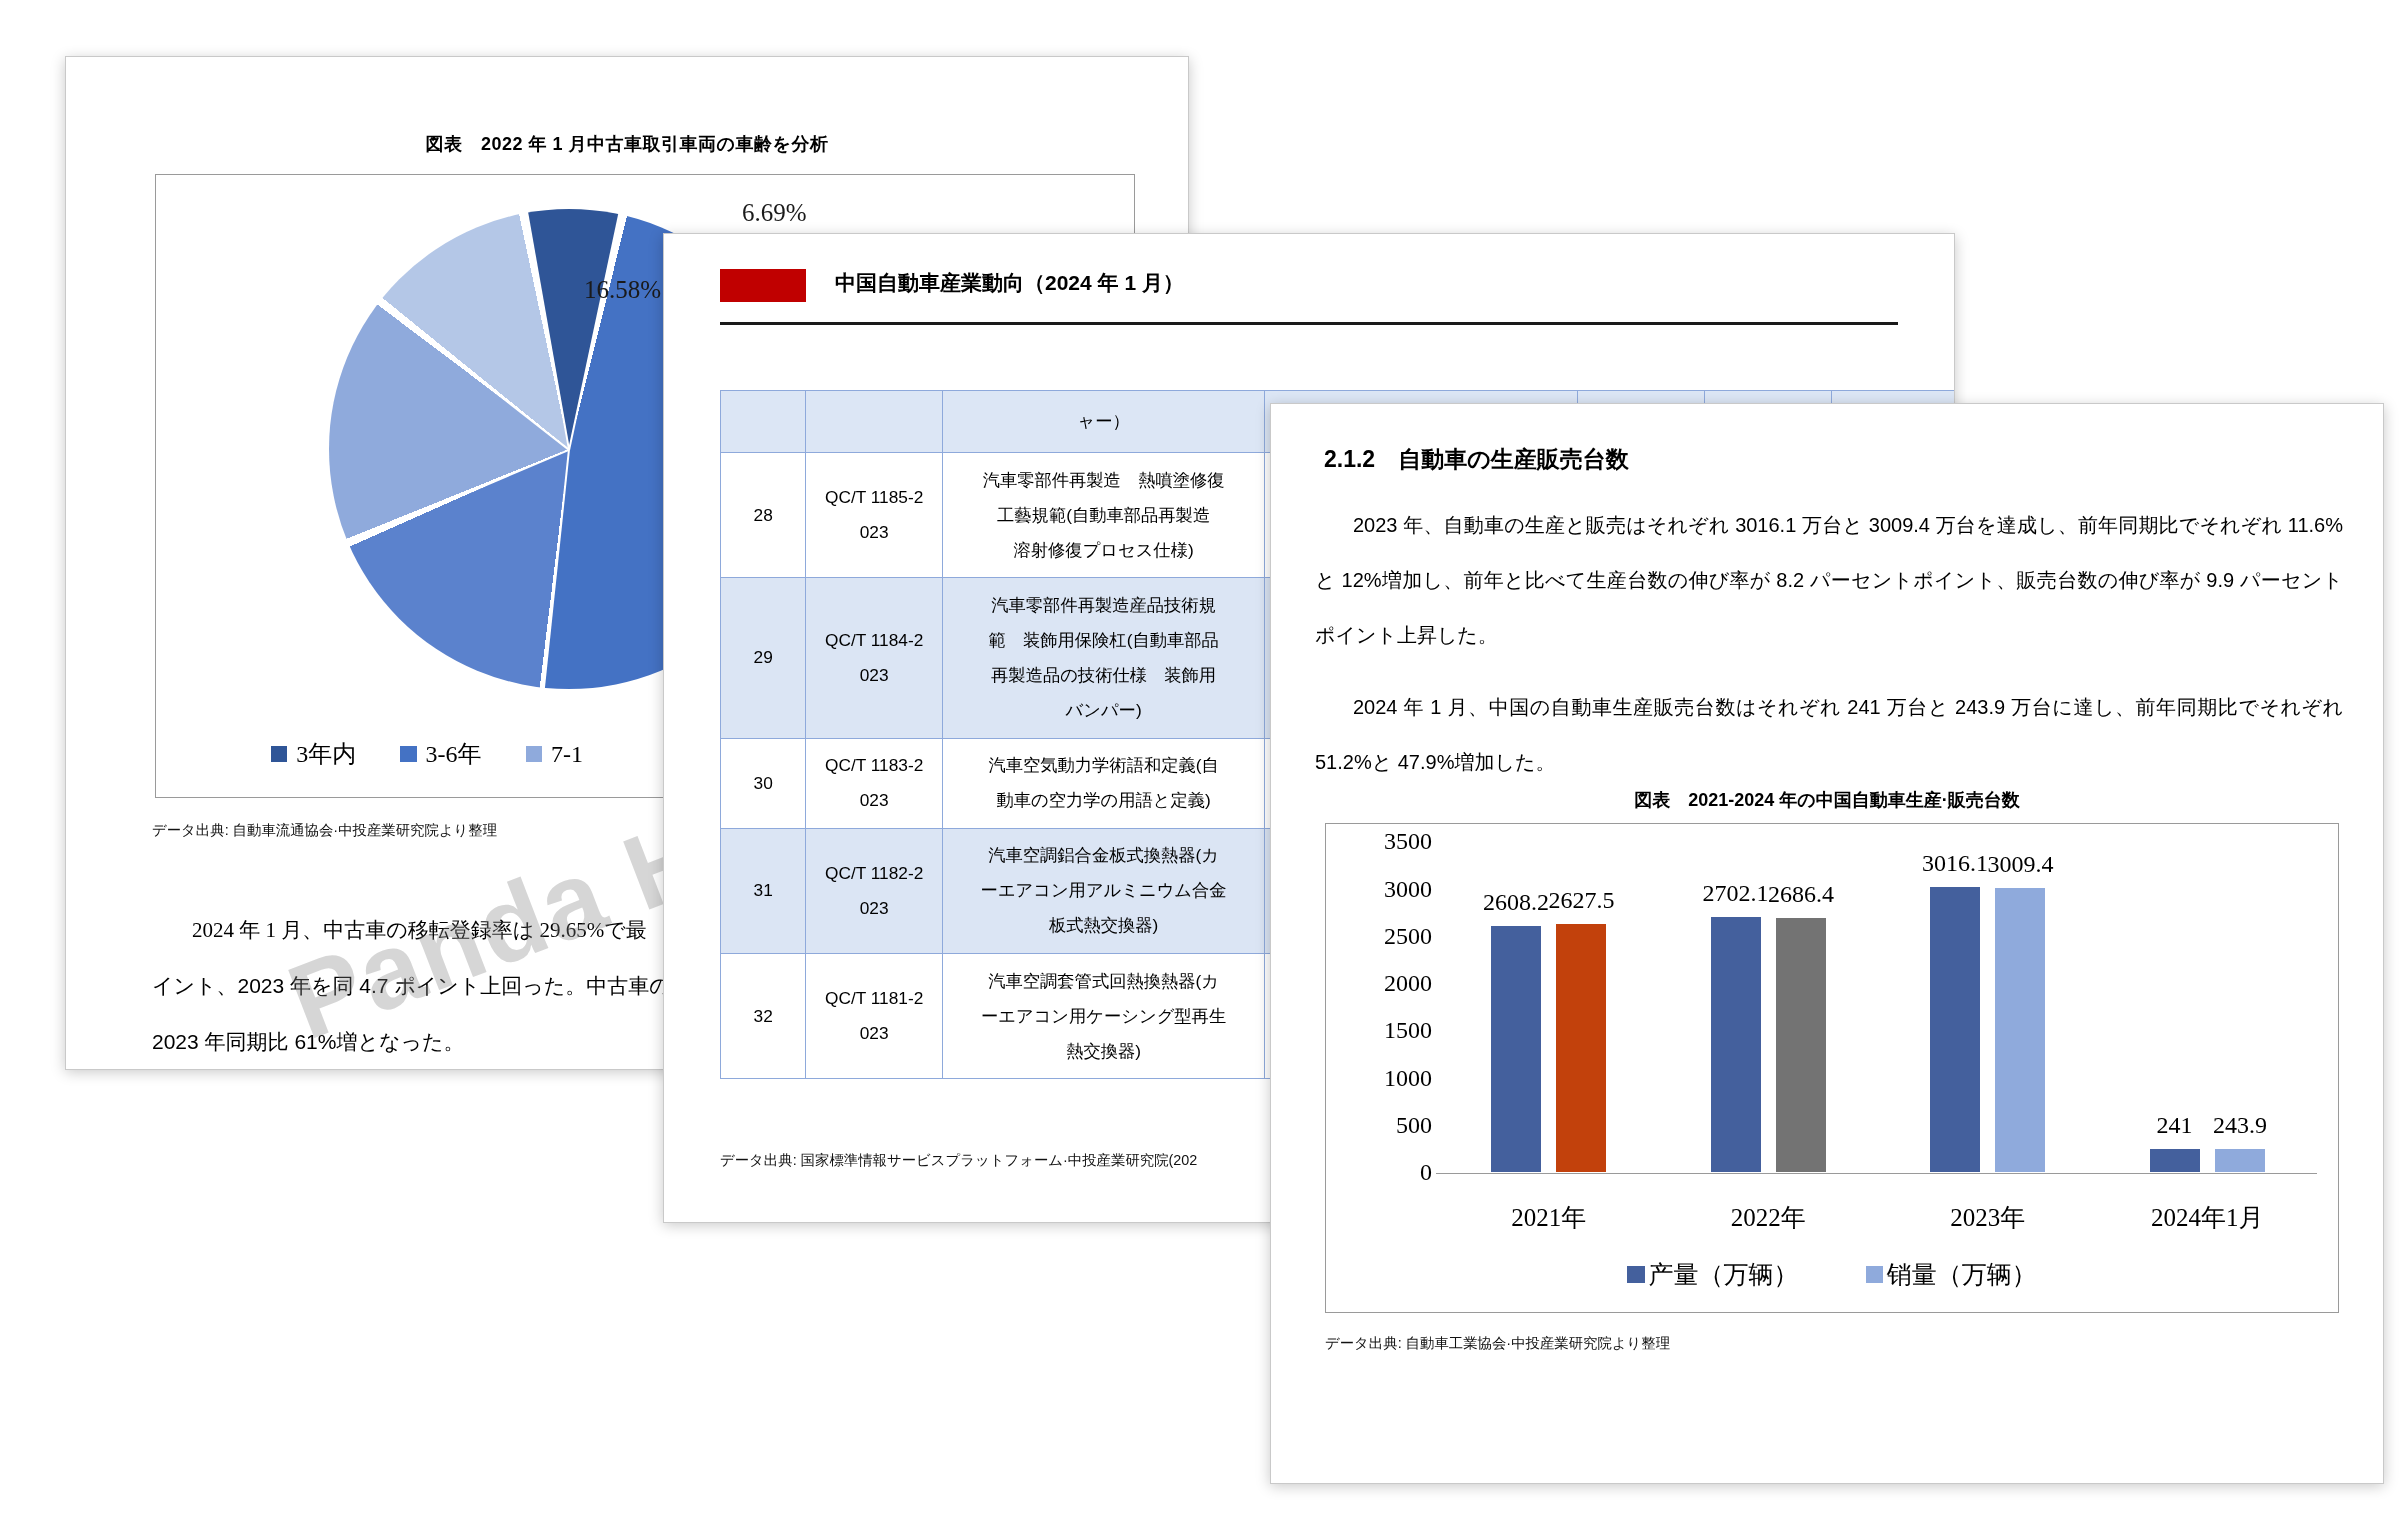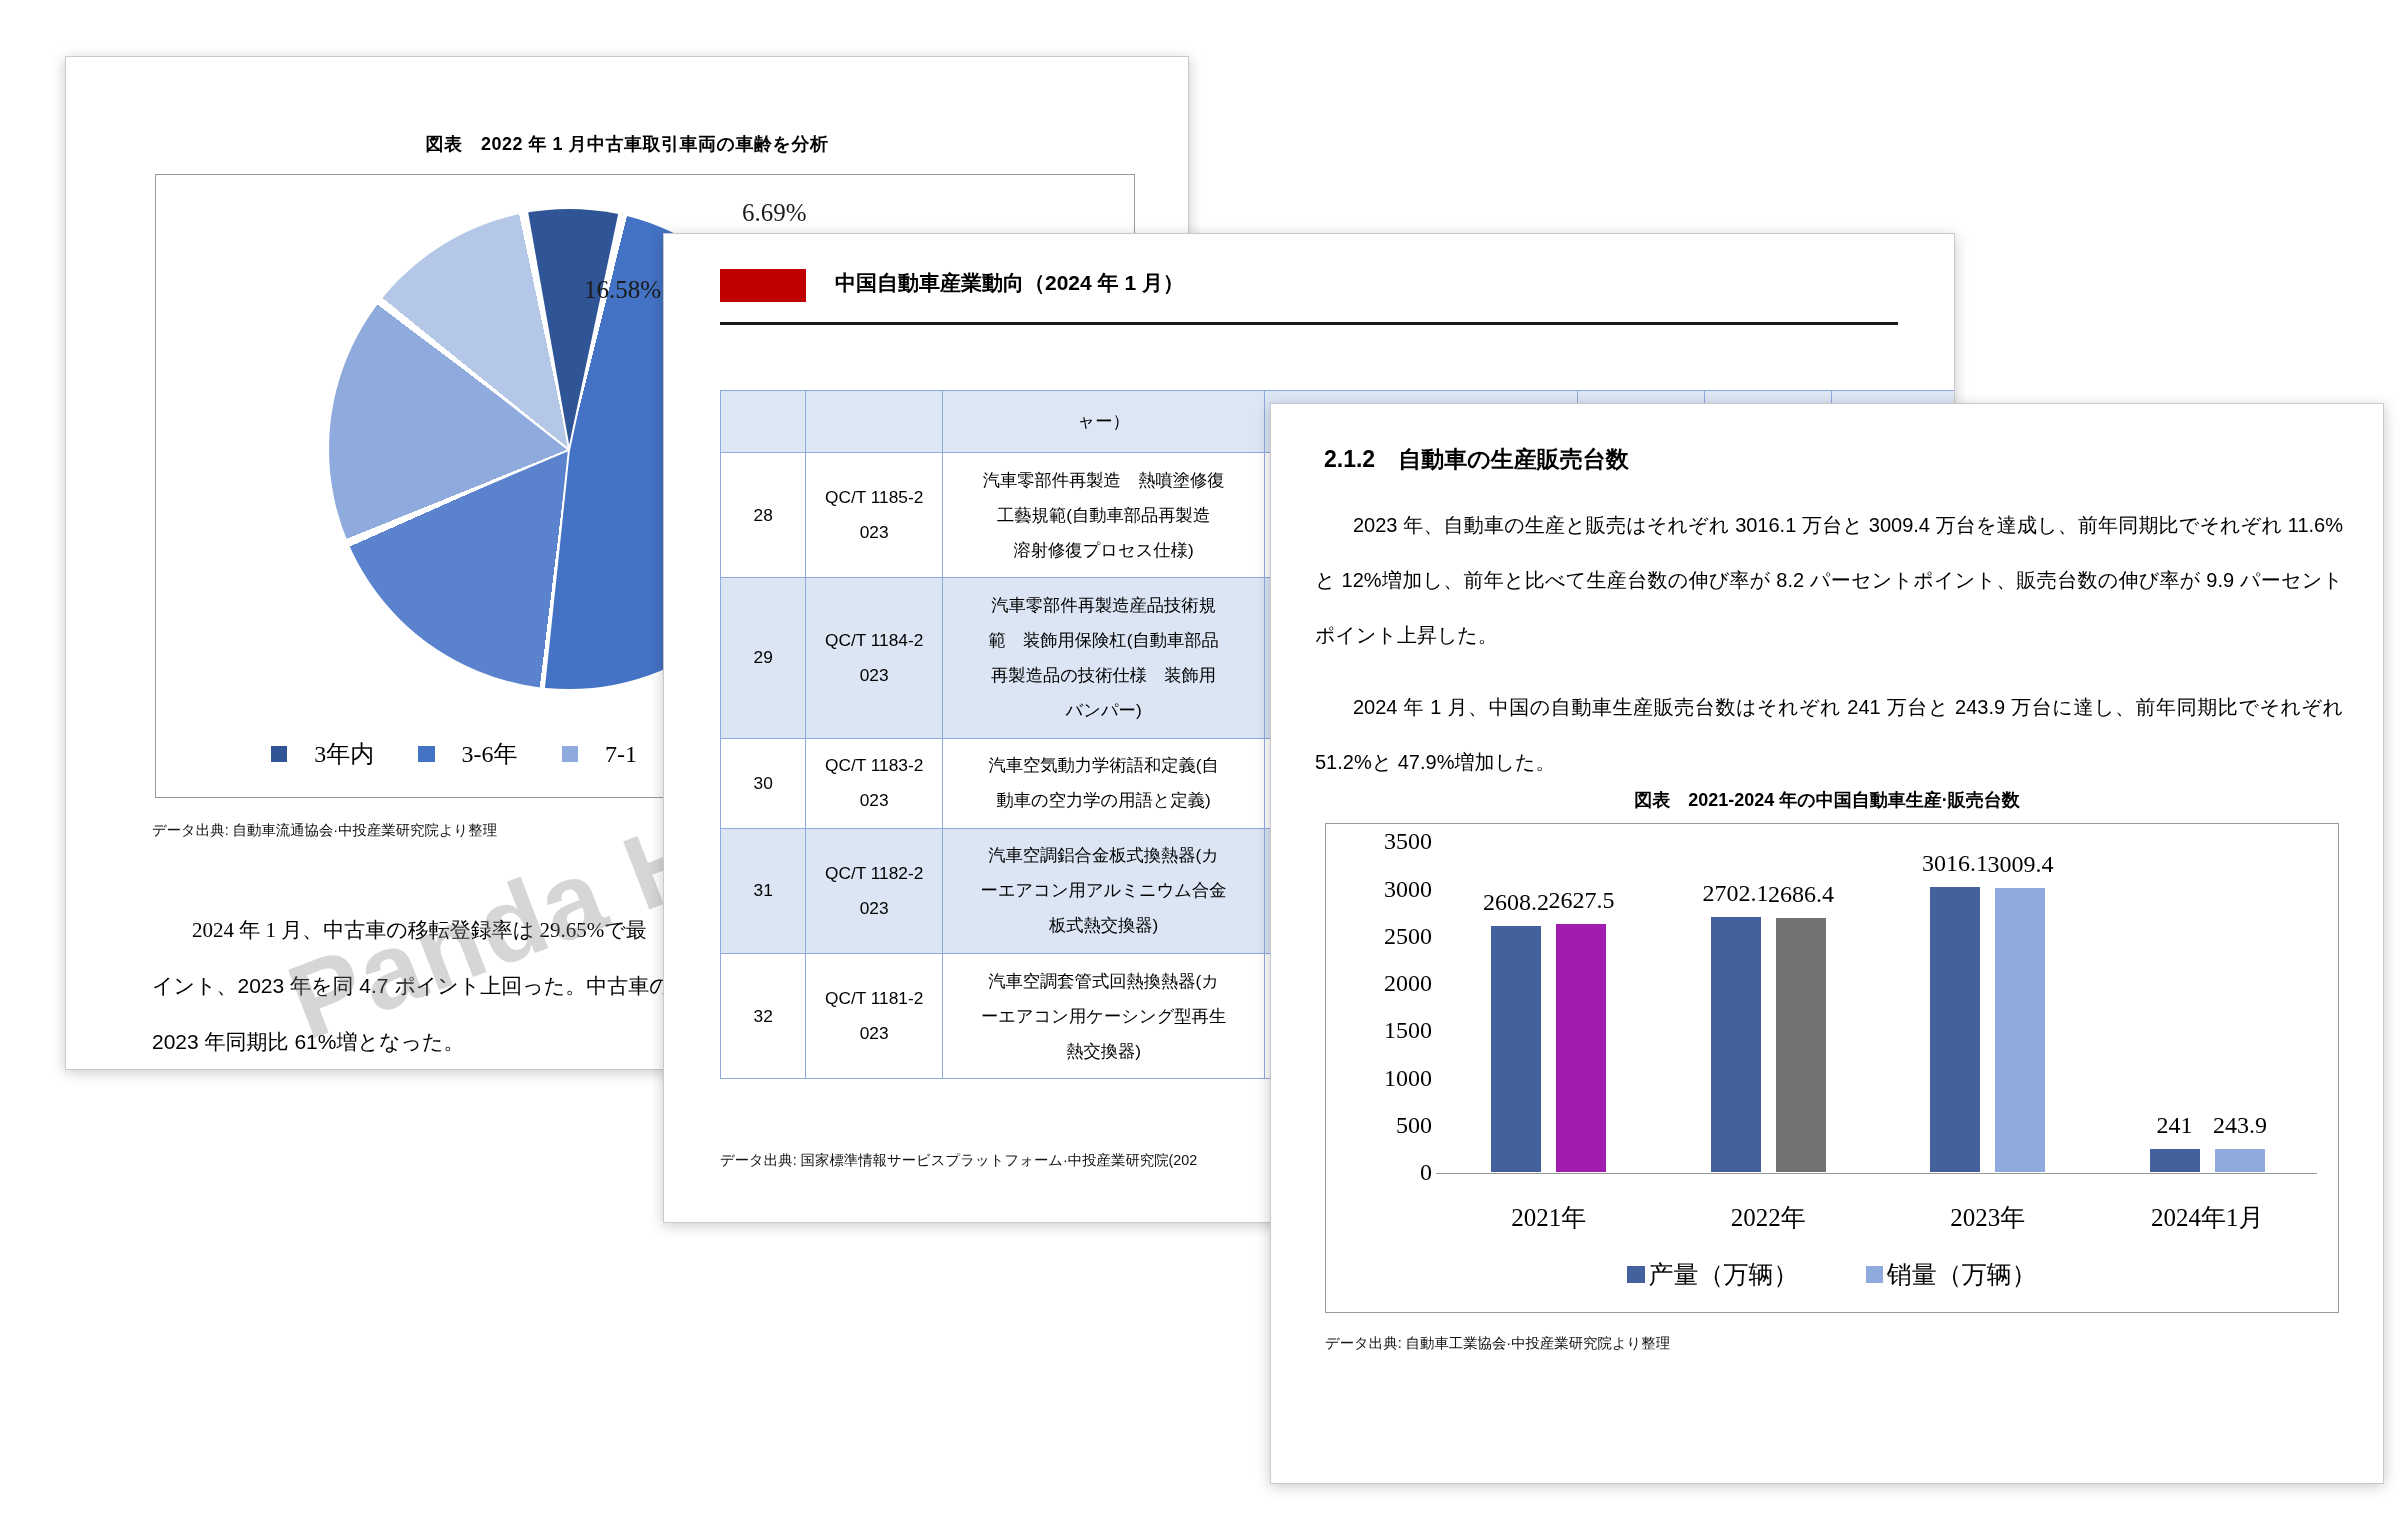--- a/index.html
+++ b/index.html
@@ -105,21 +105,21 @@
     bottom: 27px;
     display: flex;
     gap: 44px;
     align-items: center;
     font-size: 24px;
     font-family: "Liberation Serif", serif;
   }
   .pie-legend .lg {
     display: flex;
     align-items: center;
-    gap: 27px;
+    gap: 9px;
     white-space: nowrap;
   }
   .pie-legend .sw {
     width: 16.3px;
     height: 16.3px;
     display: inline-block;
   }
   #page1 .src {
     position: absolute;
     left: 86px;
@@ -505,21 +505,21 @@
 
     <div class="bc-axisline"></div>
 
     <div class="bc-plot">
       <div class="bc-groups">
 
         <div class="bc-group">
           <div class="bc-bar" style="height:74.5%;background:#44609d">
             <span class="bc-val">2608.2</span>
           </div>
-          <div class="bc-bar" style="height:75.1%;background:#a21caf">
+          <div class="bc-bar" style="height:75.1%;background:#c2410c">
             <span class="bc-val">2627.5</span>
           </div>
         </div>
 
         <div class="bc-group">
           <div class="bc-bar" style="height:77.2%;background:#44609d">
             <span class="bc-val">2702.1</span>
           </div>
           <div class="bc-bar" style="height:76.8%;background:#737373">
             <span class="bc-val">2686.4</span>

